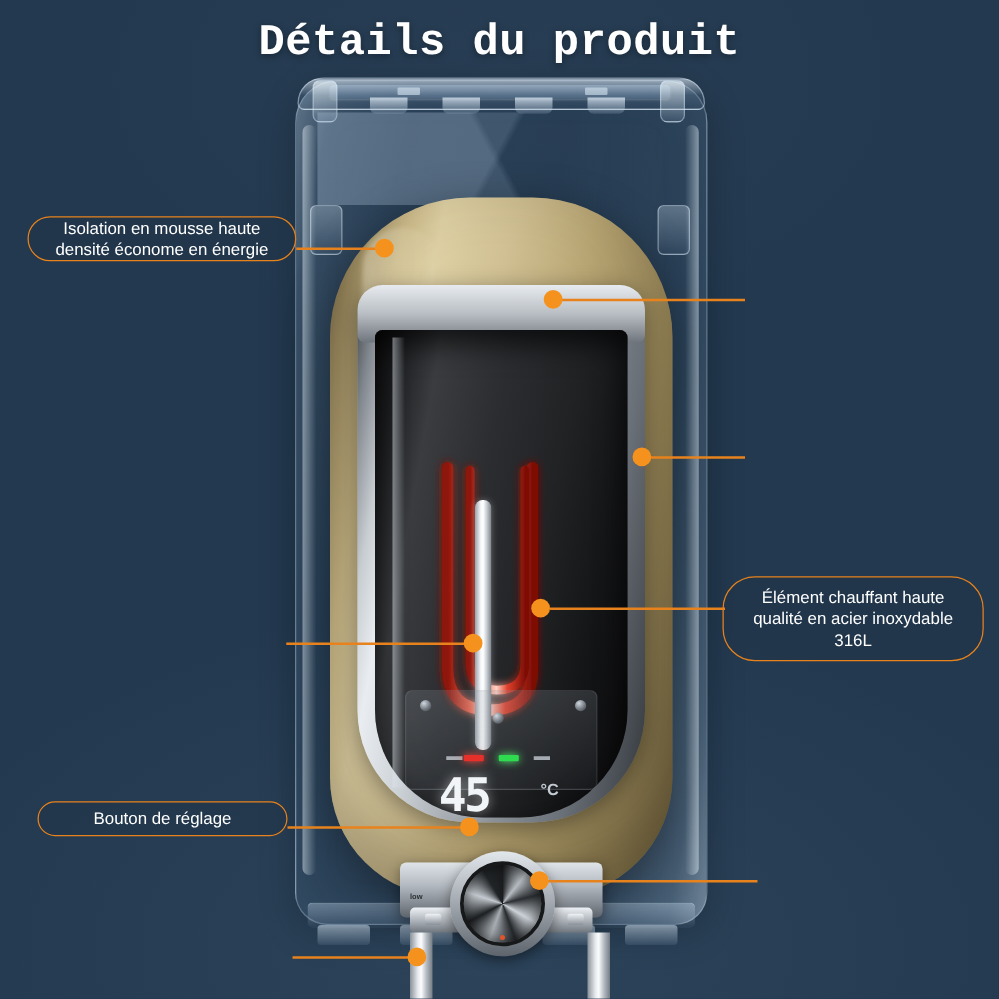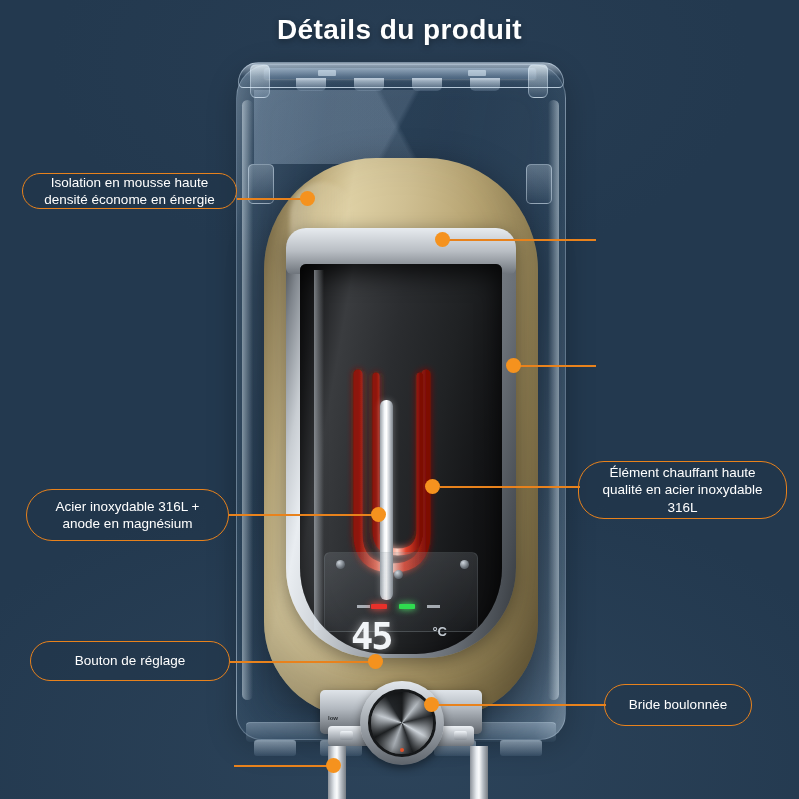--- a/index.html
+++ b/index.html
@@ -13,22 +13,23 @@
     background:
       radial-gradient(ellipse 700px 400px at 50% 95%, rgba(52,76,99,.55), rgba(35,57,79,0) 70%),
       radial-gradient(ellipse 500px 300px at 50% 8%, rgba(45,66,88,.5), rgba(35,57,79,0) 70%),
       #23394f;
   }
 
   
   #title {
     position: absolute; top: 14px; left: 0; width: 100%;
     text-align: center; color: #ffffff;
-    font-size: 28px; font-weight: bold; letter-spacing: .4px;
+    font-size: 35px; font-weight: bold; letter-spacing: .4px;
     text-shadow: 0 2px 6px rgba(0,0,0,.35);
+    font-family: Liberation Mono, monospace;
   }
 
   
   #product { position: absolute; left: 228px; top: 60px; width: 345px; height: 700px; }
 
   
   .shell {
     position: absolute; left: 8px; top: 4px; width: 330px; height: 676px;
     border-radius: 34px 34px 26px 26px;
     background: linear-gradient(100deg,
@@ -350,40 +351,34 @@
   </div>
   <div class="leader" style="left:237px; top:198px; width:66px"></div>
   <div class="dot" style="left:300px; top:191px"></div>
 
   <div class="leader" style="left:441px; top:239px; width:155px"></div>
   <div class="dot" style="left:435px; top:232px"></div>
 
   <div class="leader" style="left:517px; top:365px; width:79px"></div>
   <div class="dot" style="left:506px; top:358px"></div>
 
-  <div class="callout" style="left:578px; top:461px; width:209px; height:58px">
+  <div class="callout" style="left:578px; top:461px; width:209px; height:68px">
     <span>Élément chauffant haute qualité en acier inoxydable 316L</span>
   </div>
   <div class="leader" style="left:440px; top:486px; width:140px"></div>
   <div class="dot" style="left:425px; top:479px"></div>
 
-  <div class="callout" style="left:26px; top:489px; width:203px; height:52px">
-    <span>Acier inoxydable 316L + anode en magnésium</span>
-  </div>
   <div class="leader" style="left:229px; top:514px; width:150px"></div>
   <div class="dot" style="left:371px; top:507px"></div>
 
-  <div class="callout" style="left:30px; top:641px; width:200px; height:40px">
+  <div class="callout" style="left:30px; top:641px; width:200px; height:28px">
     <span>Bouton de réglage</span>
   </div>
   <div class="leader" style="left:230px; top:661px; width:146px"></div>
   <div class="dot" style="left:368px; top:654px"></div>
 
-  <div class="callout" style="left:604px; top:684px; width:148px; height:42px">
-    <span>Bride boulonnée</span>
-  </div>
   <div class="leader" style="left:434px; top:704px; width:172px"></div>
   <div class="dot" style="left:424px; top:697px"></div>
 
   <div class="leader" style="left:234px; top:765px; width:99px"></div>
   <div class="dot" style="left:326px; top:758px"></div>
 
 </div>
 
 </body></html>

